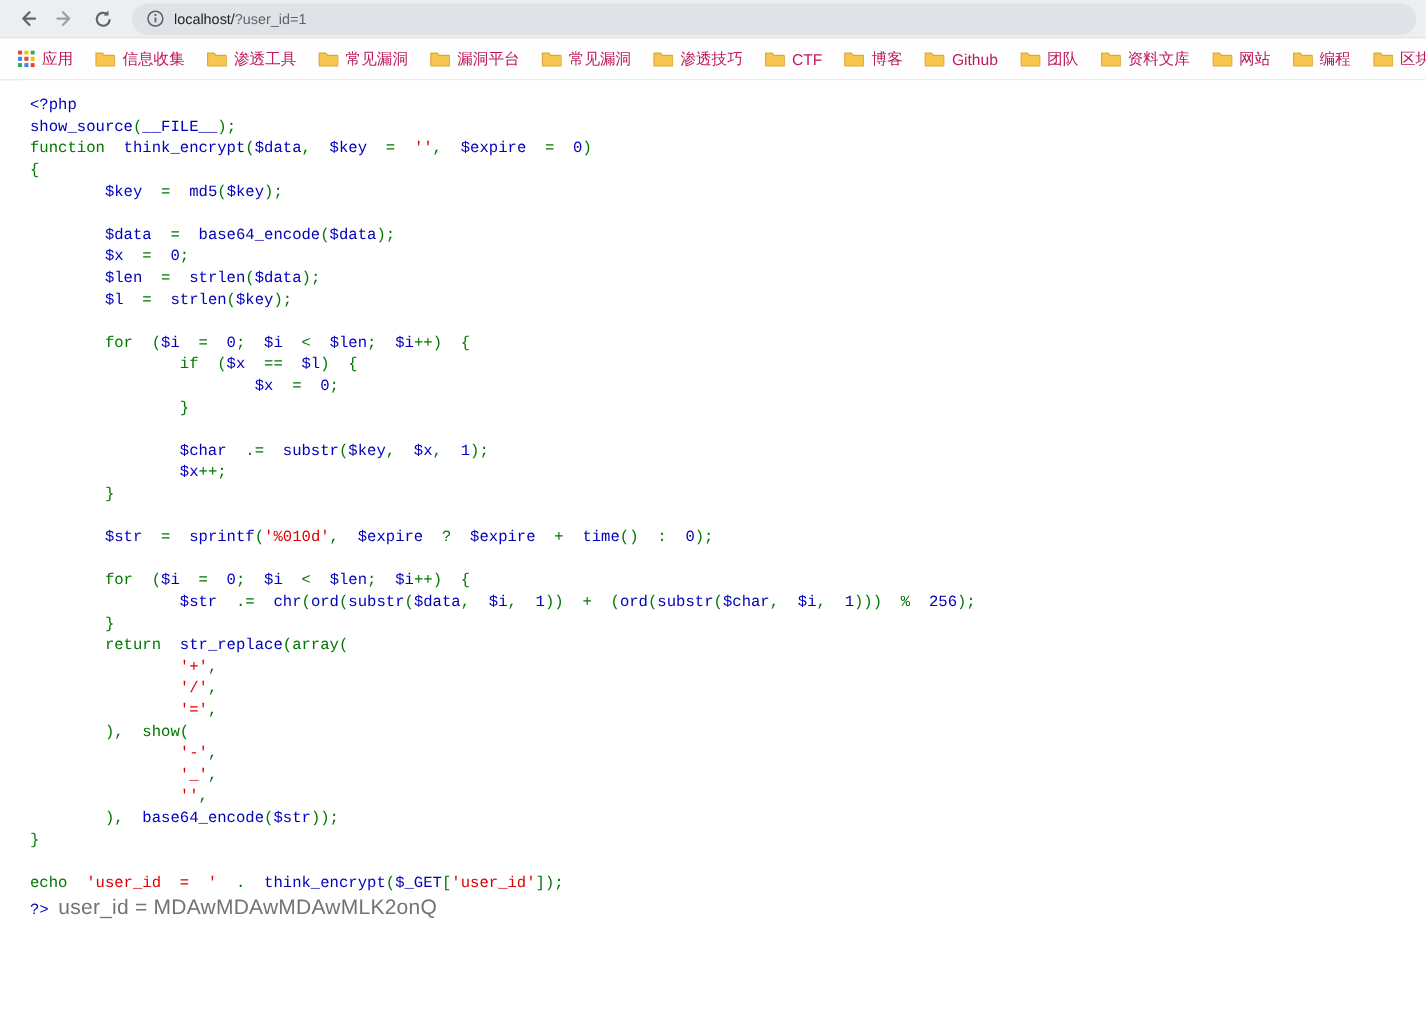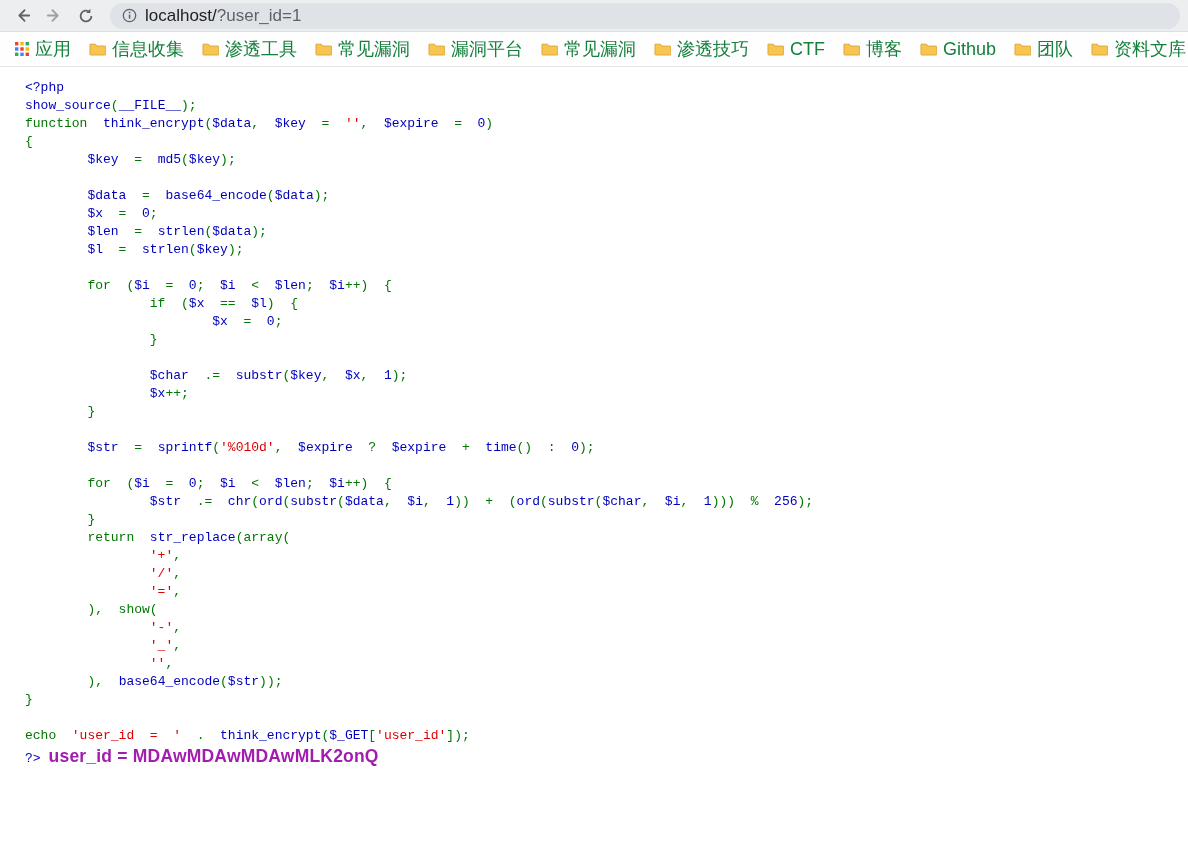--- a/index.html
+++ b/index.html
@@ -5,42 +5,42 @@
   *{margin:0;padding:0;box-sizing:border-box}
   html,body{width:1188px;height:862px;overflow:hidden;background:#fff;
     font-family:"Liberation Sans",sans-serif;}
   
   .toolbar{height:32px;background:#ECEEF0;border-bottom:1px solid #DCDFE3;
     display:flex;align-items:center;padding:0 8px;}
   .nav-btn{width:28px;height:28px;border-radius:50%;display:flex;align-items:center;
     justify-content:center;cursor:pointer;flex:0 0 auto;margin-right:4px;}
   .omnibox{flex:1;height:26px;margin-left:6px;background:#DFE2E6;border-radius:13px;
     display:flex;align-items:center;padding:0 12px;cursor:text;min-width:0;}
-  .url{font-size:17px;margin-left:8px;white-space:nowrap;color:#202124;}
+  .url{font-size:12px;margin-left:8px;white-space:nowrap;color:#202124;}
   .url .q{color:#5F6368;}
   
   .bookmarks{height:35px;background:#FEFEFE;border-bottom:1px solid #E3E5E8;
     display:flex;align-items:center;padding:0 6px;overflow:hidden;}
   #bookmark-items{display:contents;}
   .bm{display:flex;align-items:center;height:26px;padding:0 9px;border-radius:4px;
     cursor:pointer;flex:0 0 auto;}
   .bm-ic{display:flex;align-items:center;margin-right:6px;}
-  .bm-label{font-size:18px;color:#15803d;white-space:nowrap;}
+  .bm-label{font-size:13px;color:#be185d;white-space:nowrap;}
   
   .content{background:#fff;padding:12px 0 0 10px;margin-left:15px;}
   .cl{min-height:18px;line-height:18px;white-space:pre;
     font-family:"Liberation Mono","DejaVu Sans Mono",monospace;font-size:13px;}
   .tk-b{color:var(--c-default,#0000BB);}
   .tk-g{color:var(--c-keyword,#007700);}
   .tk-r{color:var(--c-string,#DD0000);}
   .out-line{display:flex;align-items:baseline;white-space:pre;margin-top:1px;}
   .out-line .close{font-family:"Liberation Mono","DejaVu Sans Mono",monospace;
     font-size:13px;color:var(--c-default,#0000BB);}
   .echo-text{font-family:"Liberation Sans",sans-serif;font-size:17.5px;
-    color:#a21caf;margin-left:8px;letter-spacing:0.2px;font-weight:bold;}
+    color:#737373;margin-left:8px;letter-spacing:0.2px;}
 </style>
 </head>
 <body>
 
 <div>
 
   <div class="toolbar">
     <span class="nav-btn">
       <svg width="17" height="17" viewBox="0 0 17 17">
           <path d="M10.6 3.2 L5.4 8.5 l5.2 5.3" fill="none" stroke="#5F6368" stroke-width="1.8" stroke-linecap="round" stroke-linejoin="round"></path>

